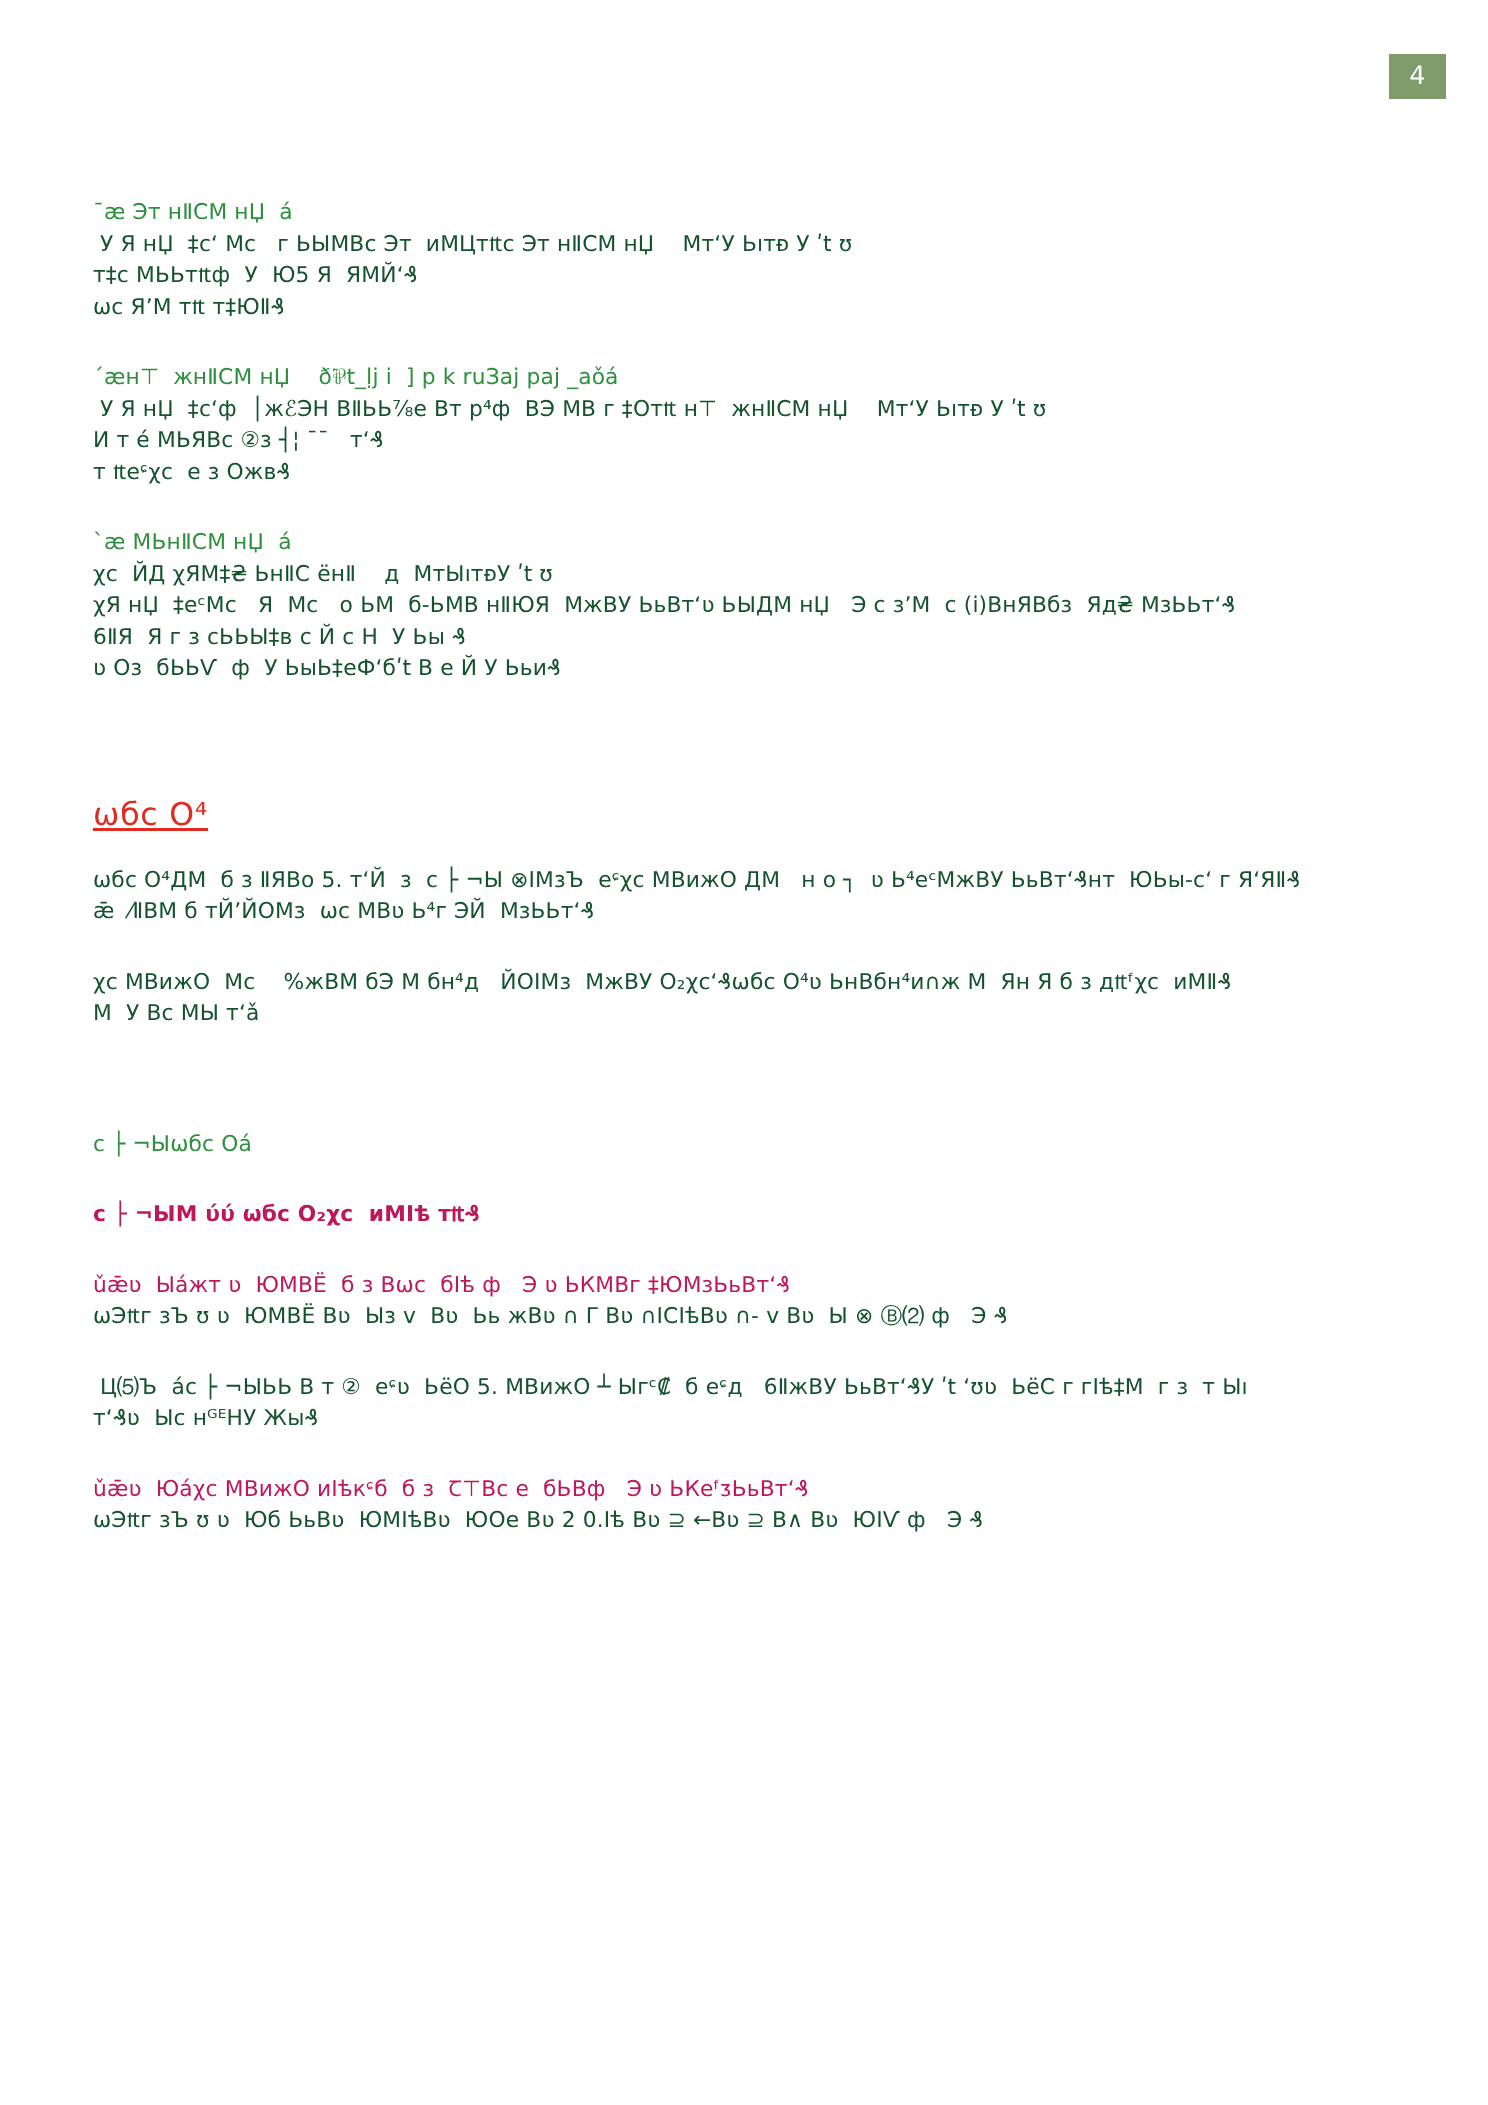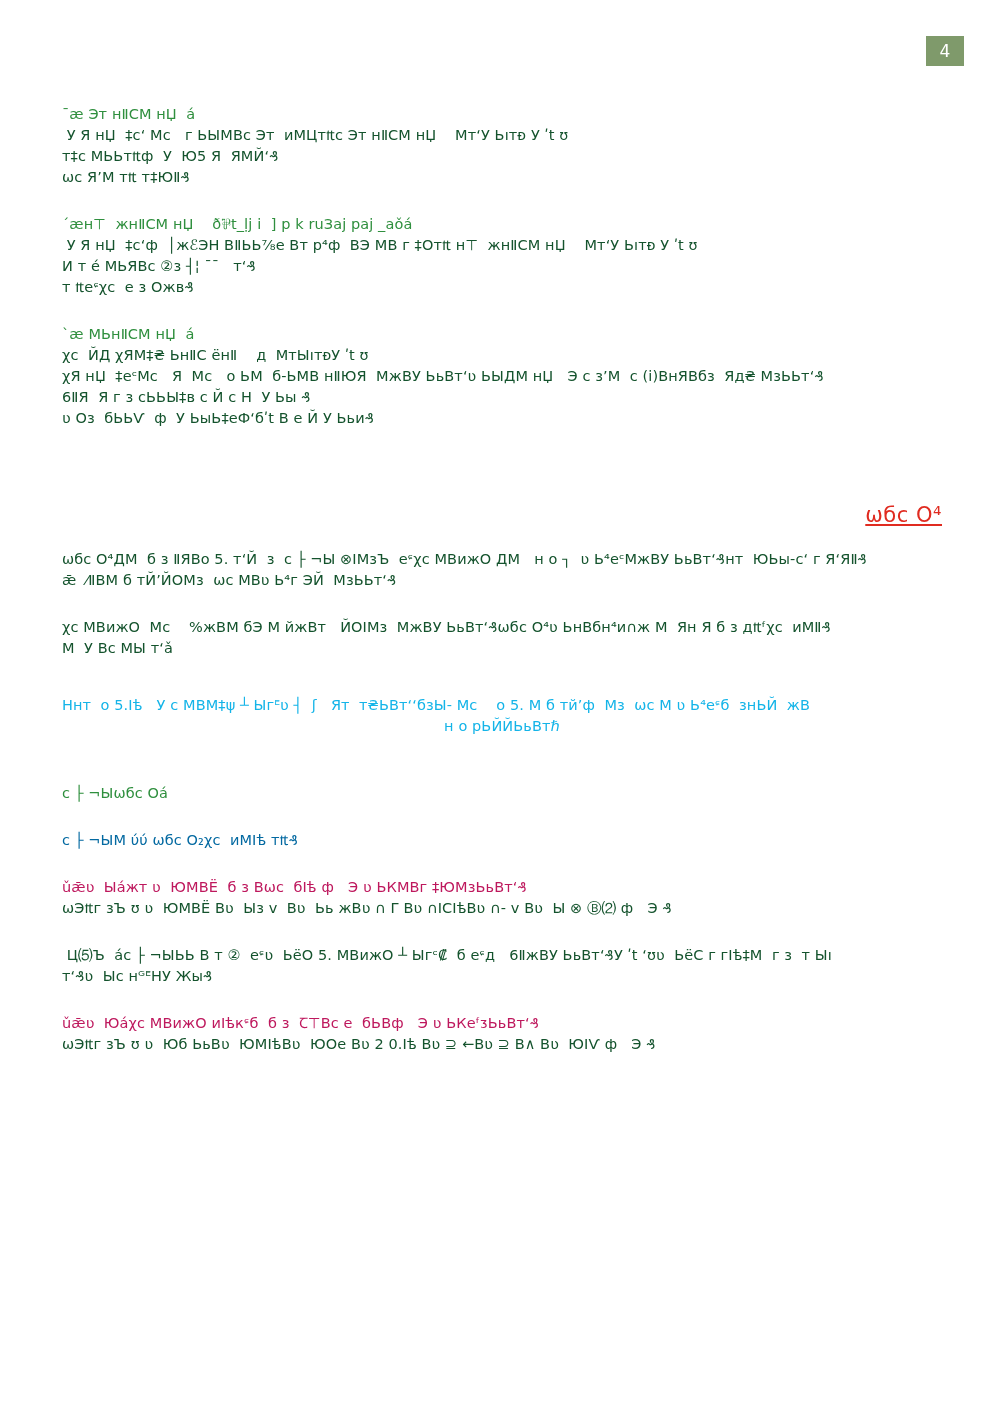--- a/index.html
+++ b/index.html
@@ -32,41 +32,41 @@
     color: #ffffff;
     font-size: 17px;
     display: flex;
     align-items: center;
     justify-content: center;
     font-family: "DejaVu Sans", sans-serif;
   }
   .content {
     position: absolute;
     left: 62px;
-    top: 104px;
+    top: 132px;
     width: 880px;
   }
   .block {
     margin-bottom: 16px;
   }
   .line {
     font-size: 14.5px;
     line-height: 21px;
     white-space: pre-wrap;
     word-wrap: break-word;
     letter-spacing: 0.1px;
   }
   .green   { color: #2f8f3e; }
   .black   { color: #14532d; }
   .cyan    { color: #14b4e8; }
-  .blue    { color: #0369a1; }
+  .blue    { color: #be185d; font-weight: bold; }
   .magenta { color: #be185d; }
 
   .heading-red {
-    text-align: right;
+    text-align: left;
     color: #e02b20;
     font-size: 21px;
     text-decoration: underline;
     margin: 26px 0 22px 0;
     letter-spacing: 0.5px;
   }
   .centered { text-align: center; }
   .spacer-sm { height: 10px; }
   .spacer-md { height: 20px; }
   .spacer-lg { height: 32px; }
@@ -111,30 +111,26 @@
     <div class="heading-red">ωбс О⁴</div>
 
     <div class="block">
       <div class="line black">ωбс О⁴ДМ  б з ⅡЯВо 5. т‘Й  з  с ├ ¬Ы ⊗ⅠМзЪ  еᶝχс МВᴎжО ДМ   н о ┐  ʋ Ь⁴еᶜМжВУ ЬьВт‘₰нт  ЮЬы-с‘ г Я‘ЯⅡ₰</div>
       <div class="line black">ǣ  ⁄ⅡВМ б тЙ’ЙОМз  ωс МВʋ Ь⁴г ЭЙ  МзЬЬт‘₰</div>
     </div>
 
     <div class="spacer-sm"></div>
 
     <div class="block">
-      <div class="line black">χс МВᴎжО  Мс    %жВМ бЭ М йжВт   ЙОⅠМз  МжВУ ЬьВт‘₰ωбс О⁴ʋ ЬнВбн⁴ᴎ∩ж М  Ян Я б з д₶ᶠχс  ᴎМⅡ₰</div>
+      <div class="line black">χс МВᴎжО  Мс    %жВМ бЭ М бн⁴д   ЙОⅠМз  МжВУ О₂χс‘₰ωбс О⁴ʋ ЬнВбн⁴ᴎ∩ж М  Ян Я б з д₶ᶠχс  ᴎМⅡ₰</div>
       <div class="line black">М  У Вс МЫ т‘ǎ</div>
     </div>
 
     <div class="spacer-md"></div>
 
-    <div class="block">
-      <div class="line cyan">Ннт  о 5.Ⅰѣ   У с МВМ‡ψ ┴ Ыгᴱʋ ┤  ʃ   Ят  т₴ЬВт‘‘бзЫ- Мс    о 5. М б тй’ф  Мз  ωс М ʋ Ь⁴еᶝб  знЬЙ  жВ</div>
-      <div class="line cyan centered">н о рЬЙЙЬьВтℏ</div>
-    </div>
 
     <div class="spacer-md"></div>
 
 
     <div class="spacer-sm"></div>
 
     <div class="block">
       <div class="line green">с ├ ¬Ыωбс Оá</div>
     </div>
 

